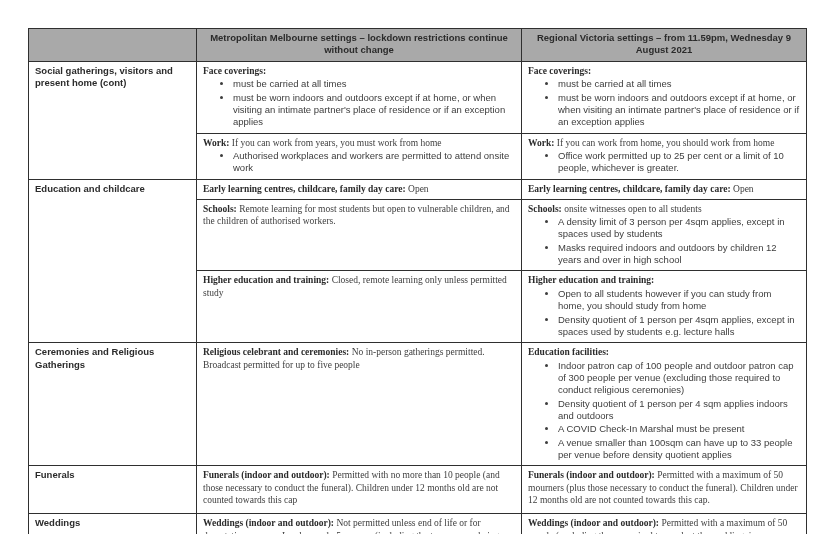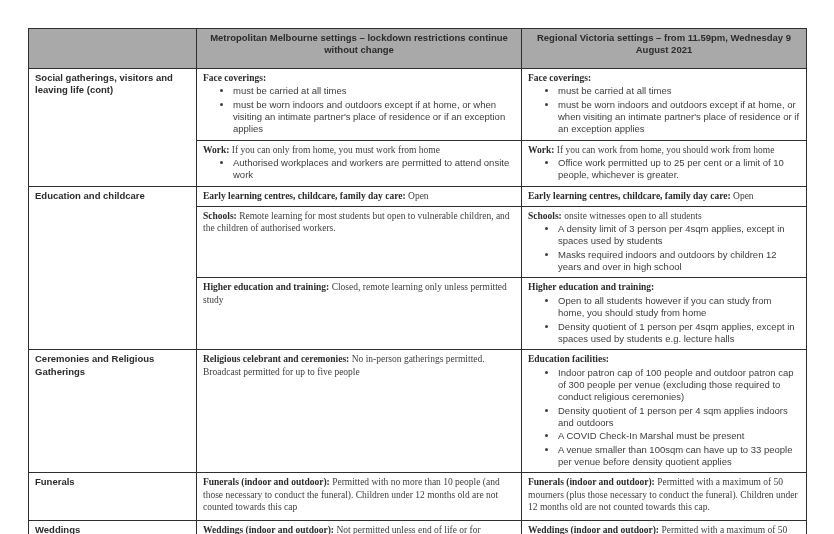--- a/index.html
+++ b/index.html
@@ -54,46 +54,46 @@
 
 <div class="page">
   <table class="restrictions">
     <colgroup>
       <col style="width:168px">
       <col style="width:325px">
       <col style="width:285px">
     </colgroup>
 
     <tbody>
-        <tr style="height:40px">
+        <tr style="height:33px">
       <th class="corner"></th>
       <th class="colhead">Metropolitan Melbourne settings – lockdown restrictions continue without change</th>
       <th class="colhead">Regional Victoria settings – from 11.59pm, Wednesday 9 August 2021</th>
     </tr>
 
     <tr style="height:70px">
-      <td class="rowlabel" rowspan="2">Social gatherings, visitors and leaving life (cont)</td>
+      <td class="rowlabel" rowspan="2">Social gatherings, visitors and present home (cont)</td>
       <td class="content">
         <p><strong>Face coverings:</strong></p>
         <ul>
           <li>must be carried at all times</li>
           <li>must be worn indoors and outdoors except if at home, or when visiting an intimate partner's place of residence or if an exception applies</li>
         </ul>
       </td>
       <td class="content">
         <p><strong>Face coverings:</strong></p>
         <ul>
           <li>must be carried at all times</li>
           <li>must be worn indoors and outdoors except if at home, or when visiting an intimate partner's place of residence or if an exception applies</li>
         </ul>
       </td>
     </tr>
     <tr style="height:45px">
       <td class="content">
-        <p><strong>Work:</strong> <span>If you can only from home, you must work from home</span></p>
+        <p><strong>Work:</strong> <span>If you can work from years, you must work from home</span></p>
         <ul>
           <li>Authorised workplaces and workers are permitted to attend onsite work</li>
         </ul>
       </td>
       <td class="content">
         <p><strong>Work:</strong> <span>If you can work from home, you should work from home</span></p>
         <ul>
           <li>Office work permitted up to 25 per cent or a limit of 10 people, whichever is greater.</li>
         </ul>
       </td>

